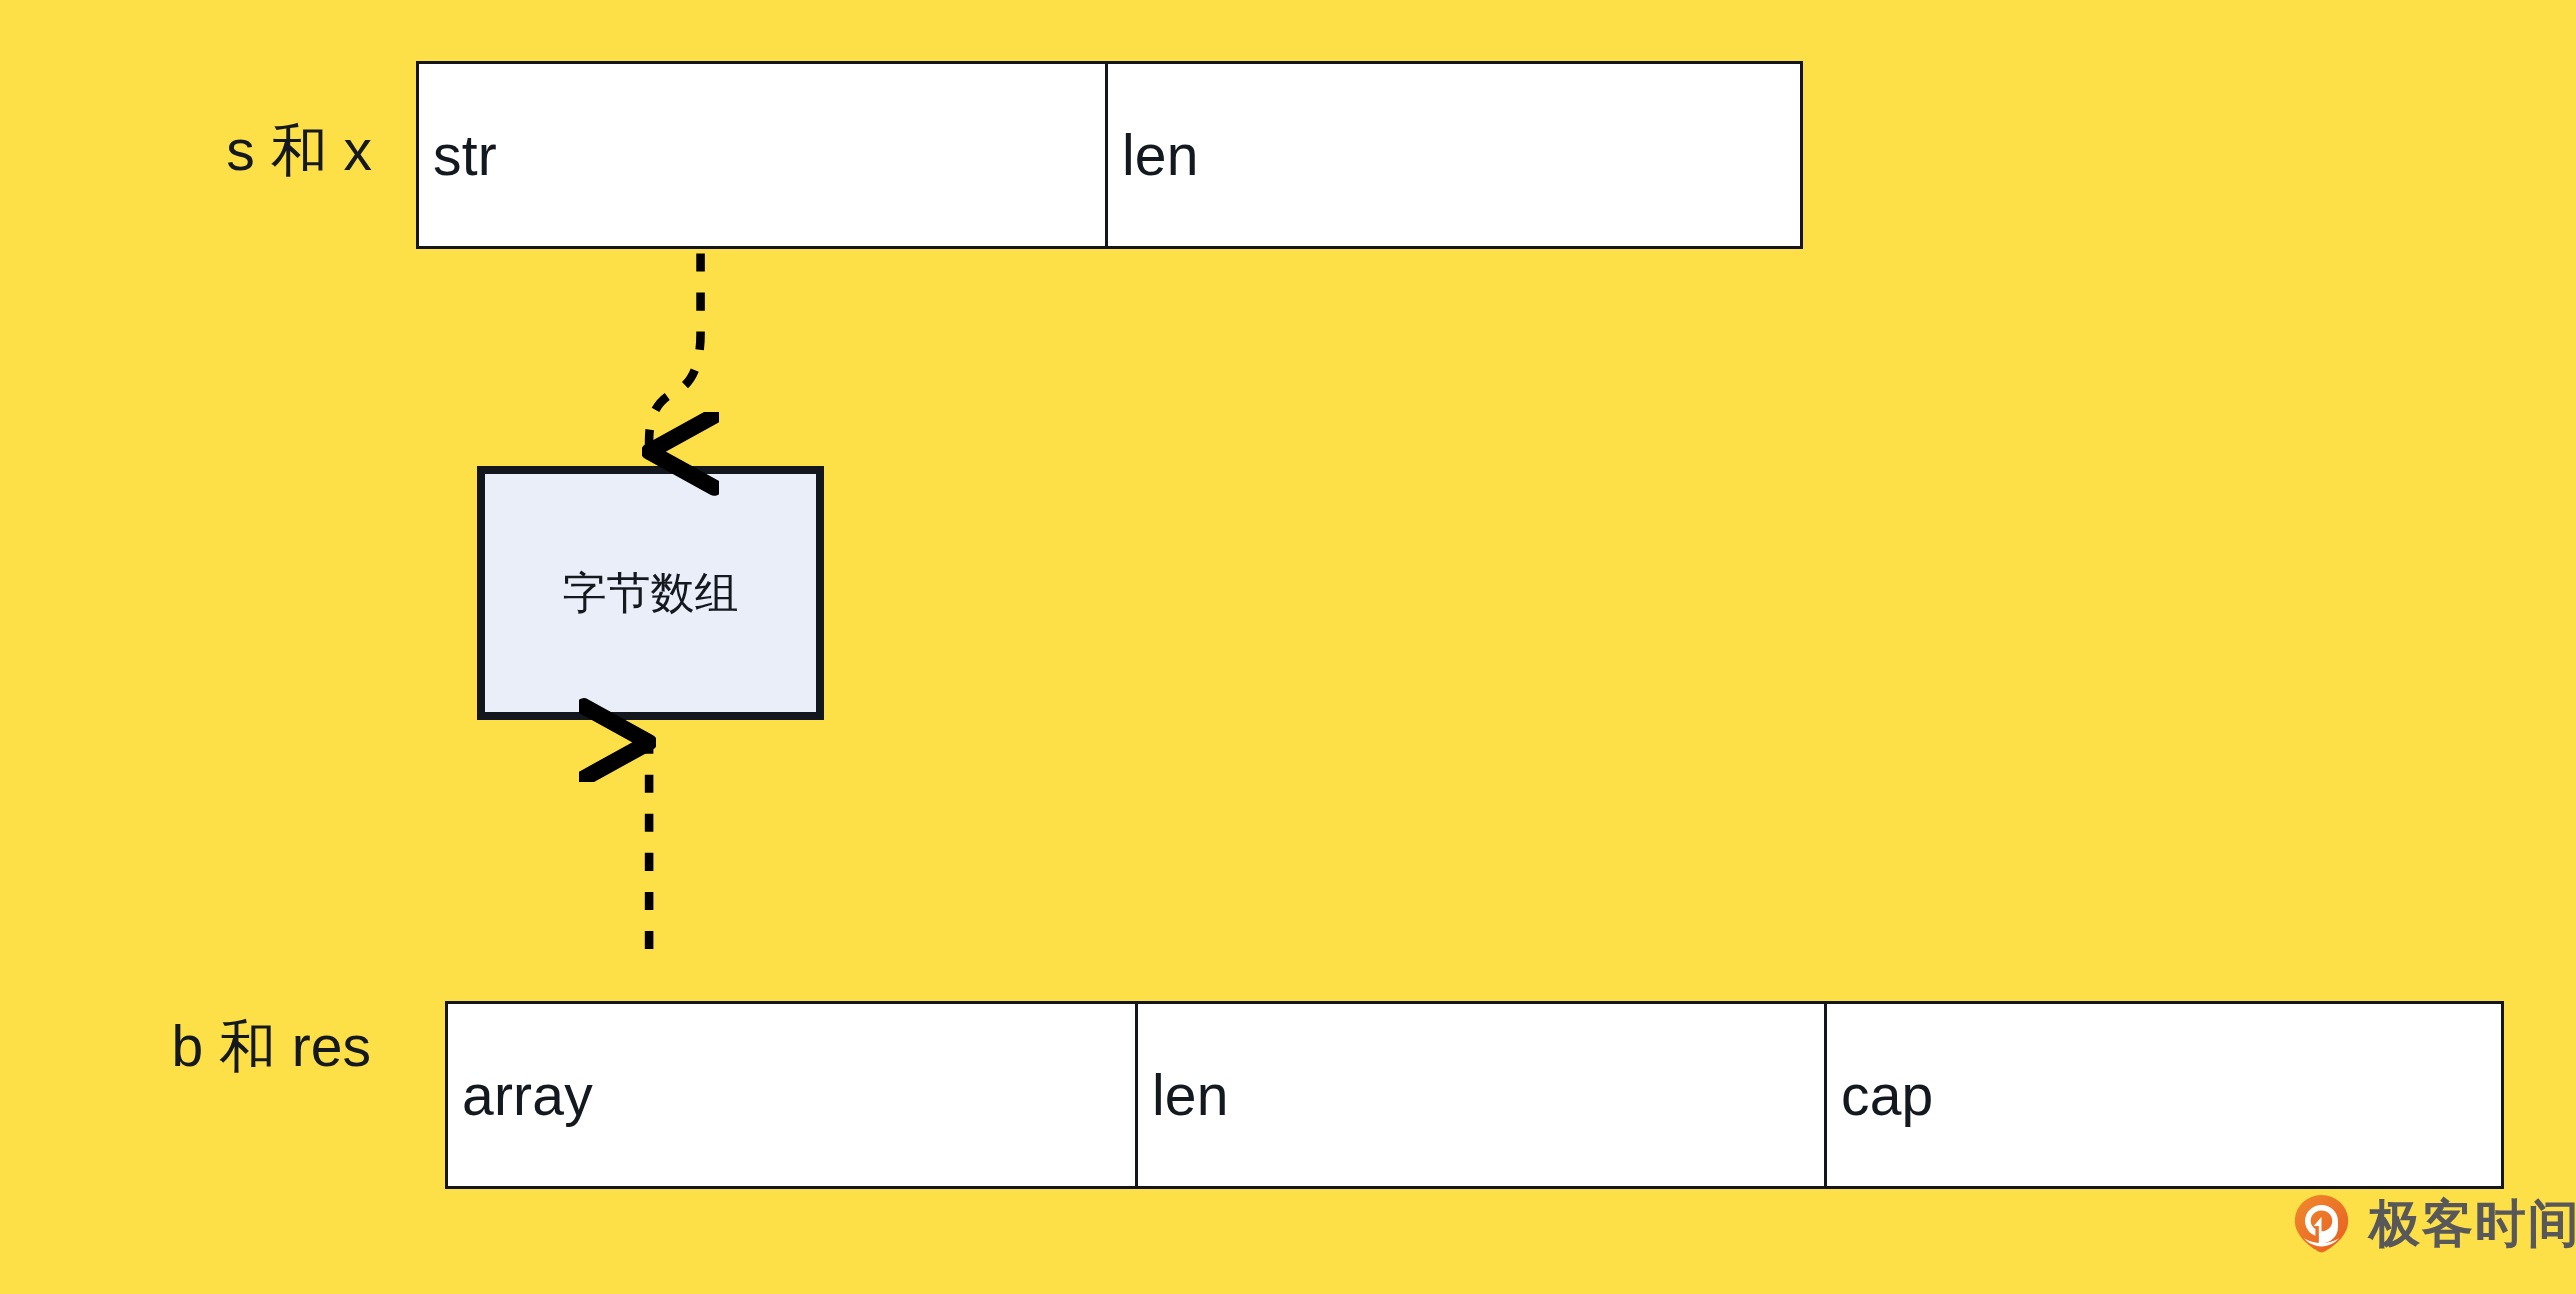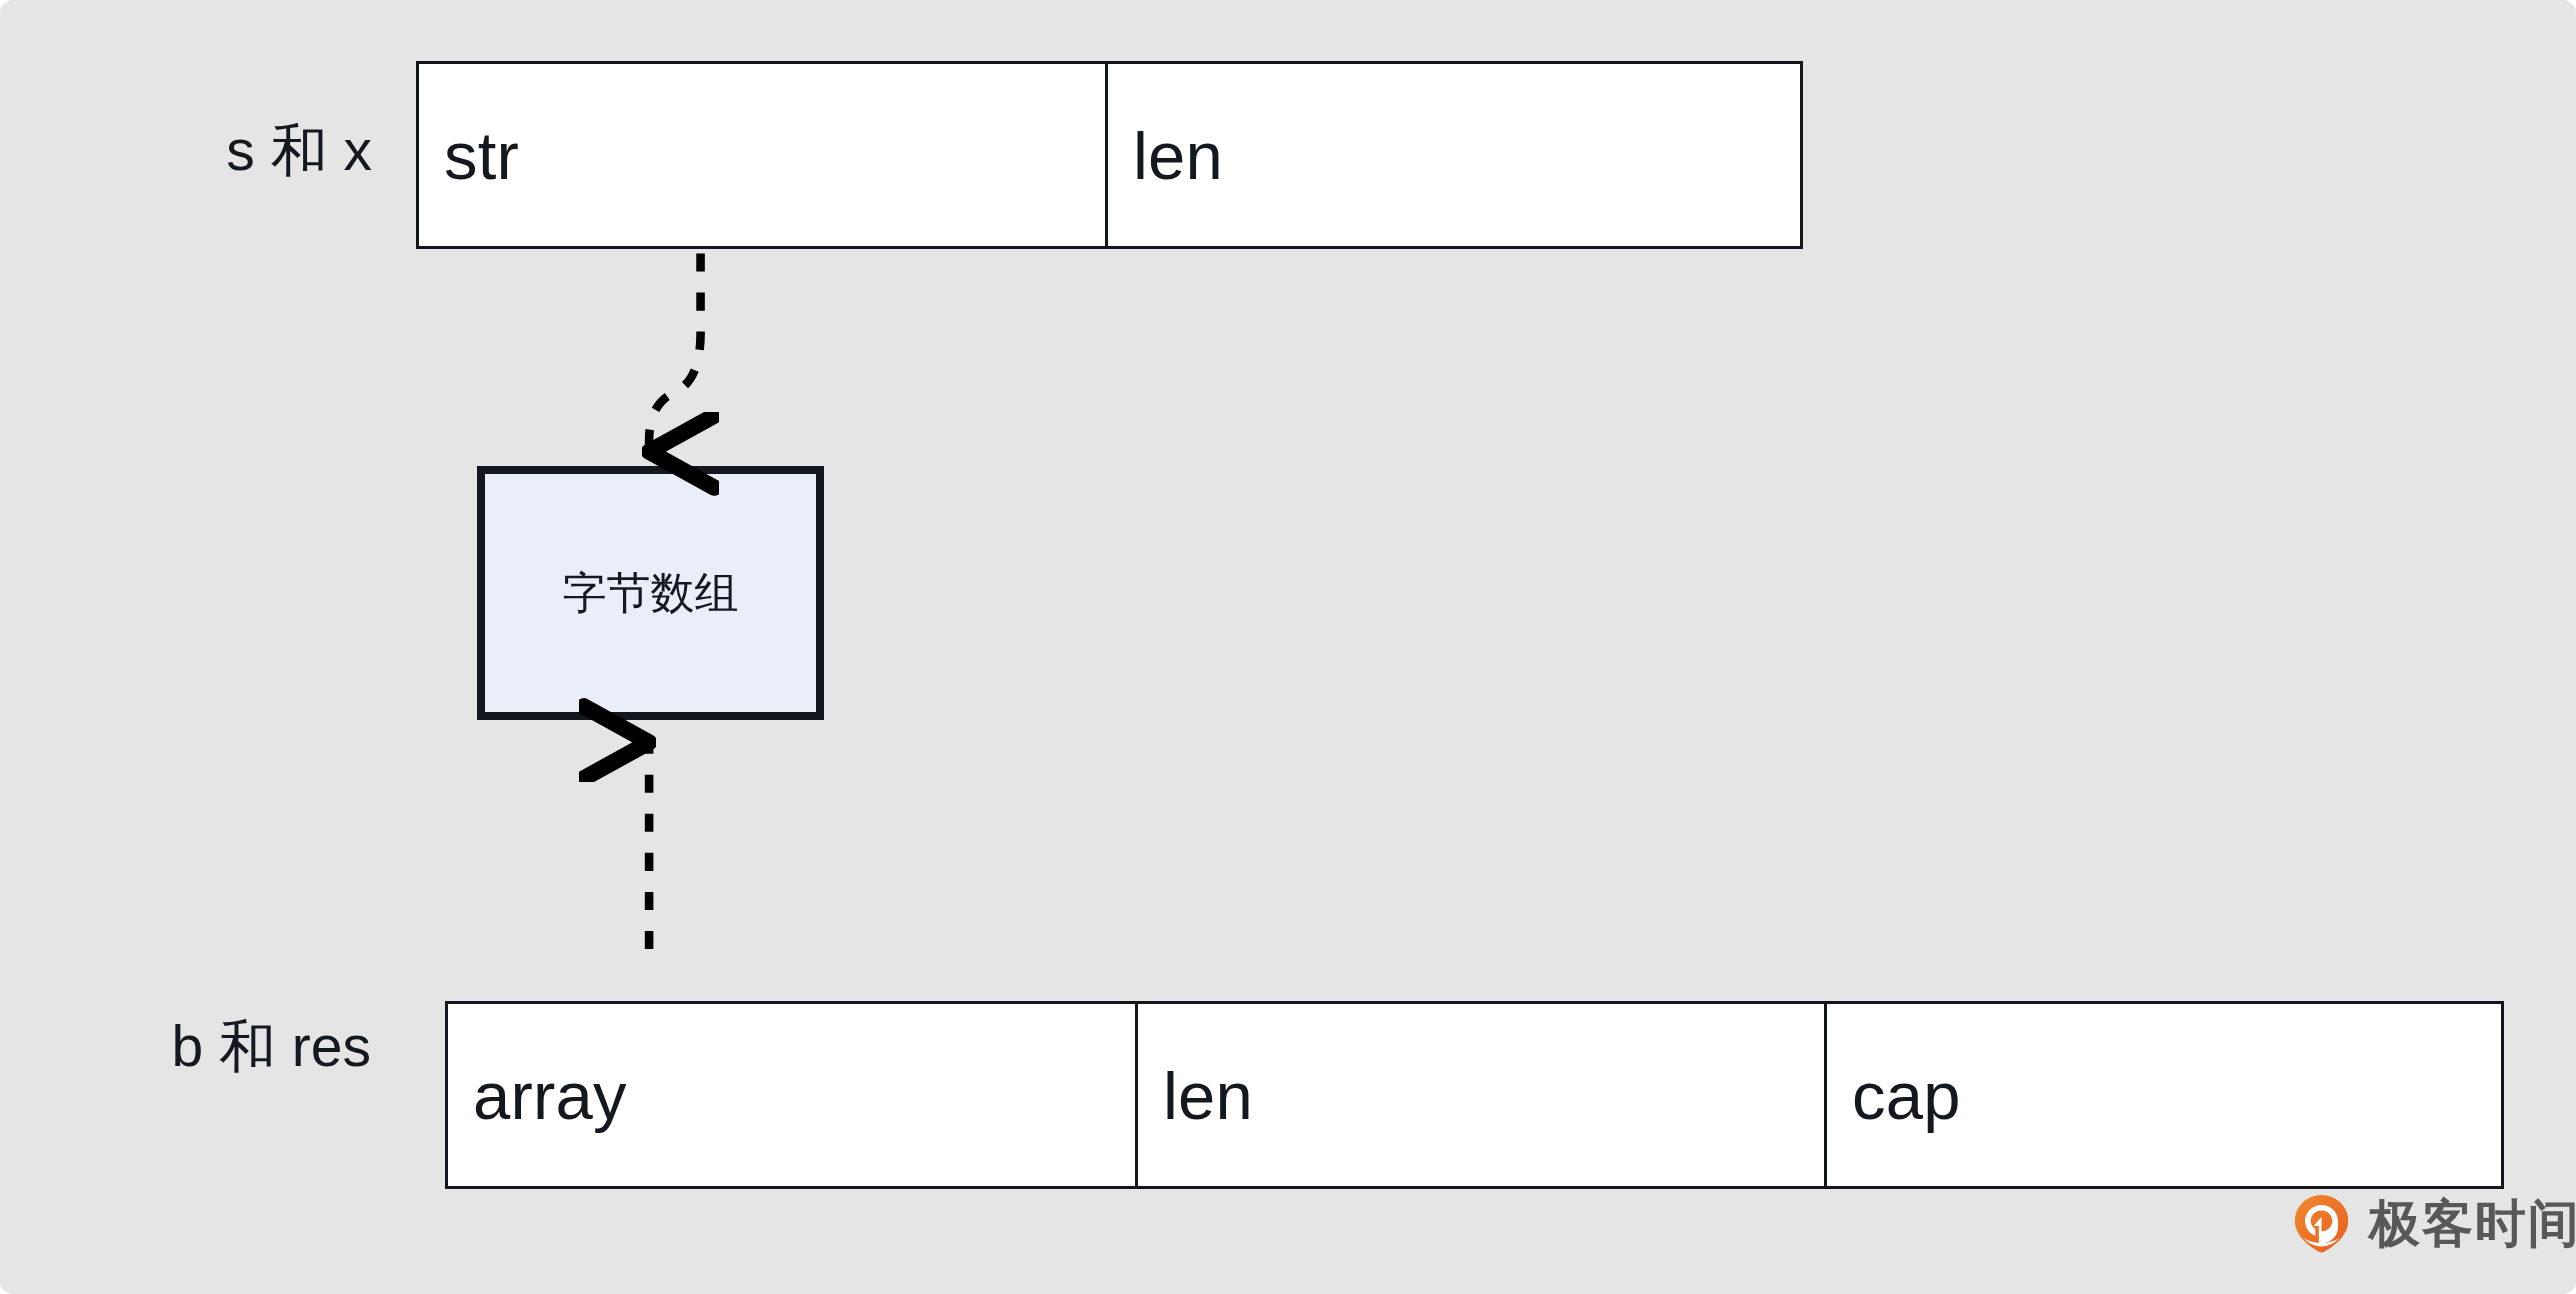--- a/index.html
+++ b/index.html
@@ -8,40 +8,39 @@
     background: #ffffff;
   }
   body {
     font-family: "Liberation Sans", "DejaVu Sans", sans-serif;
     color: #14181f;
   }
   #canvas {
     position: relative;
     width: 2576px;
     height: 1294px;
-    background: #e5e5e5;
+    background: #fde047;
     overflow: hidden;
-    border-radius: 13px;
   }
 
   
   .struct-row {
     position: absolute;
     display: flex;
     box-sizing: border-box;
     border: 3.8px solid #13161c;
     background: #ffffff;
   }
   .struct-cell {
     box-sizing: border-box;
     display: flex;
     align-items: center;
     position: relative;
-    padding-left: 25px;
-    font-size: 67px;
+    padding-left: 14px;
+    font-size: 57px;
     line-height: 1;
     letter-spacing: 0.2px;
     color: #14181f;
     white-space: nowrap;
   }
   .struct-cell + .struct-cell {
     border-left: 3.8px solid #13161c;
   }
 
   

